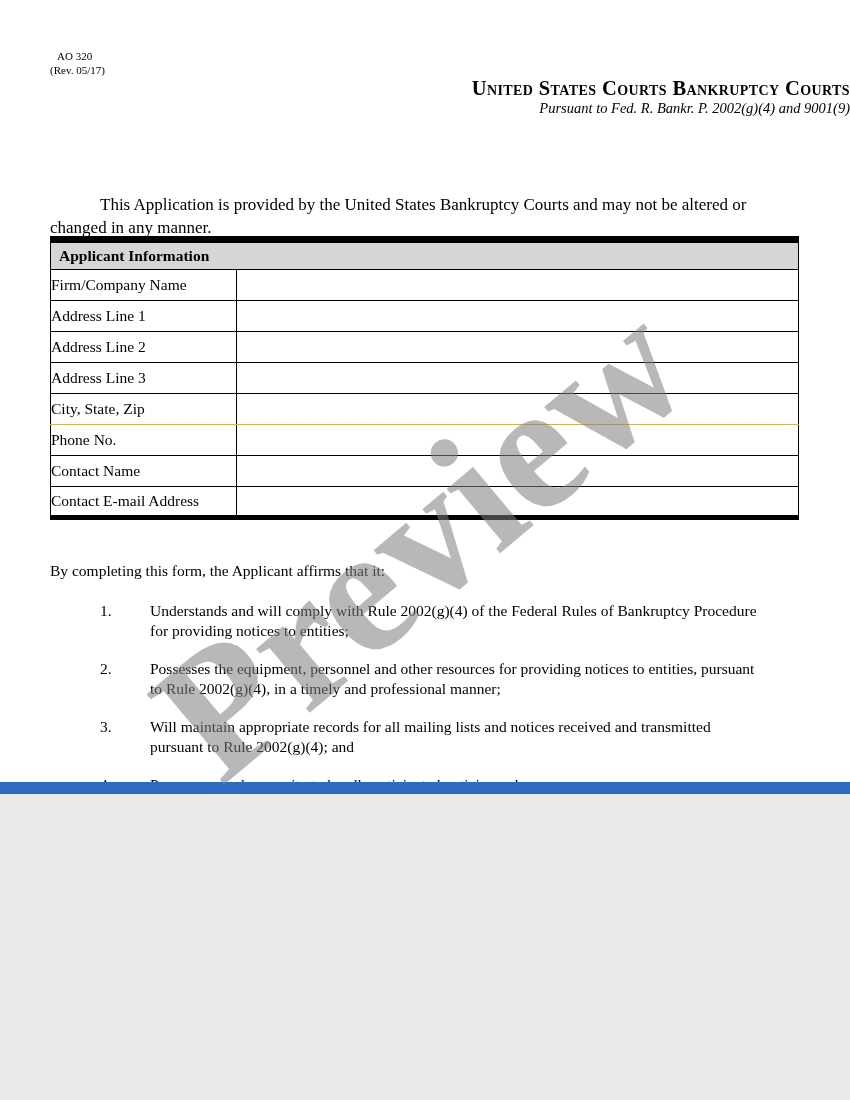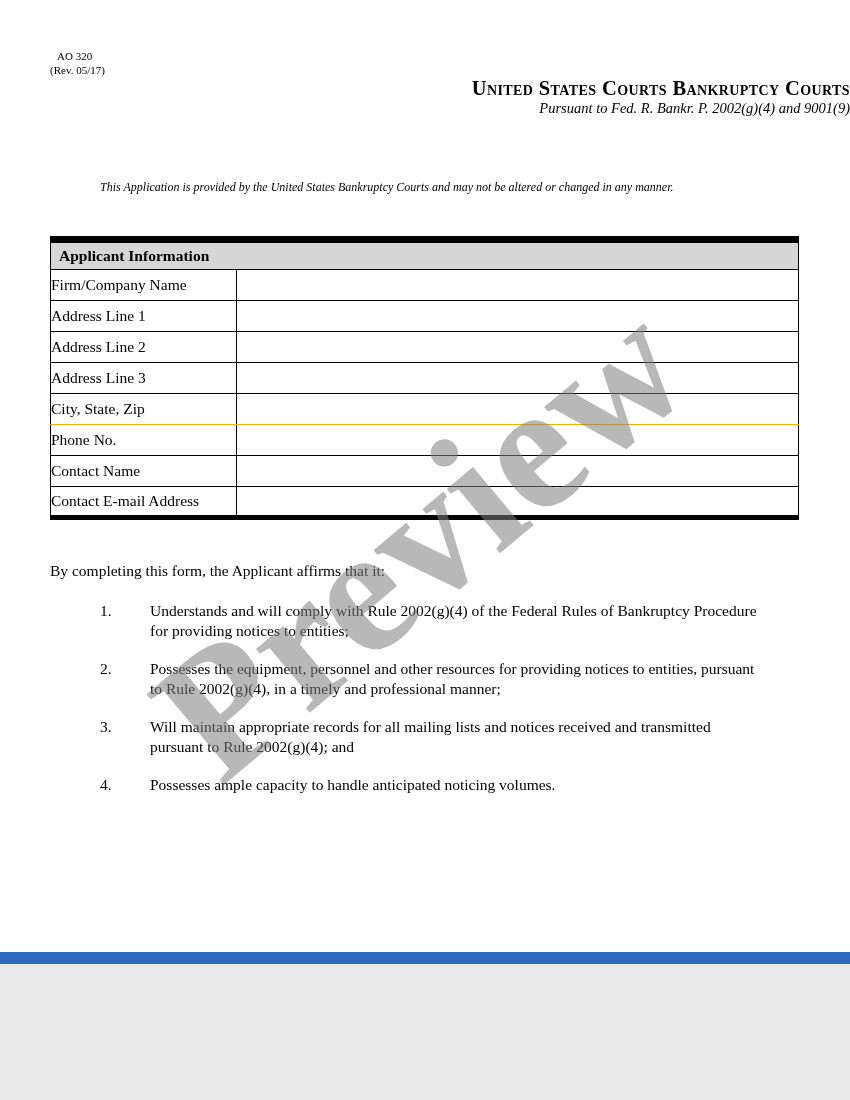--- a/index.html
+++ b/index.html
@@ -2,21 +2,21 @@
 <html style="--table-header-bg: #d6d6d6; --watermark-gray: rgba(126,126,126,0.55); --bottom-bar-blue: #2e6bc0;"><head>
 <meta charset="utf-8">
 <style>
   * { margin: 0; padding: 0; box-sizing: border-box; }
   html, body { background: #e9e9e9; }
   body { font-family: "Liberation Serif", serif; color: #000; }
 
   .page {
     position: relative;
     width: 850px;
-    height: 964px;
+    height: 794px;
     background: #fff;
     margin: 0 auto;
     overflow: hidden;
   }
 
   .form-id {
     position: absolute;
     top: 50px;
     left: 50px;
     font-size: 11px;
@@ -42,27 +42,26 @@
     font-weight: bold;
     margin-top: 3px;
   }
   .pursuant {
     font-style: italic;
     font-size: 14.5px;
   }
 
   .intro {
     position: absolute;
-    top: 179px;
+    top: 194px;
     left: 50px;
     width: 750px;
-    font-size: 12px;
+    font-size: 17px;
     line-height: 1.35;
     text-indent: 50px;
-    font-style: italic;
   }
 
   table.applicant-table {
     position: absolute;
     top: 236px;
     left: 50px;
     width: 749px;
     border-collapse: collapse;
     border-top: 7px solid #000;
     border-bottom: 5px solid #000;

